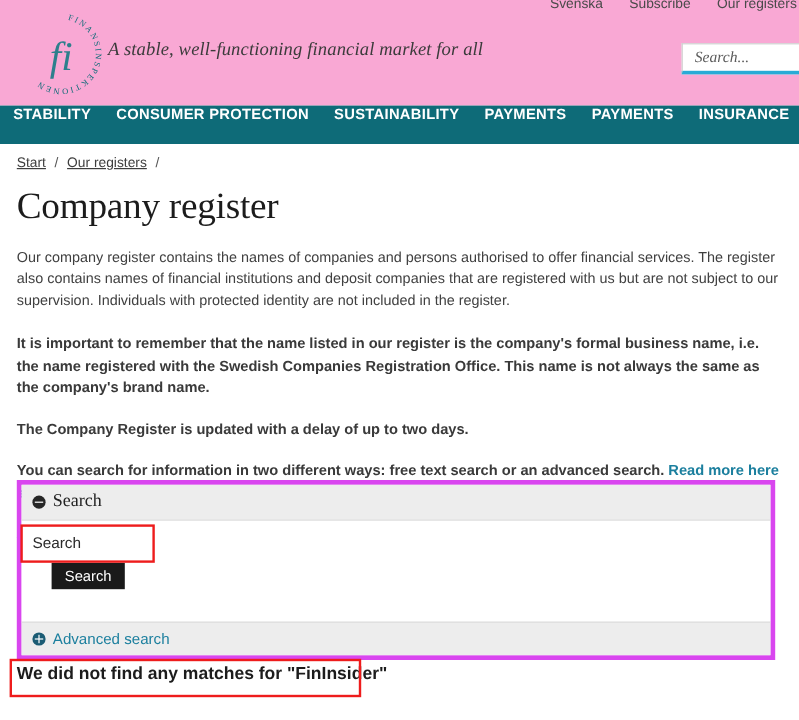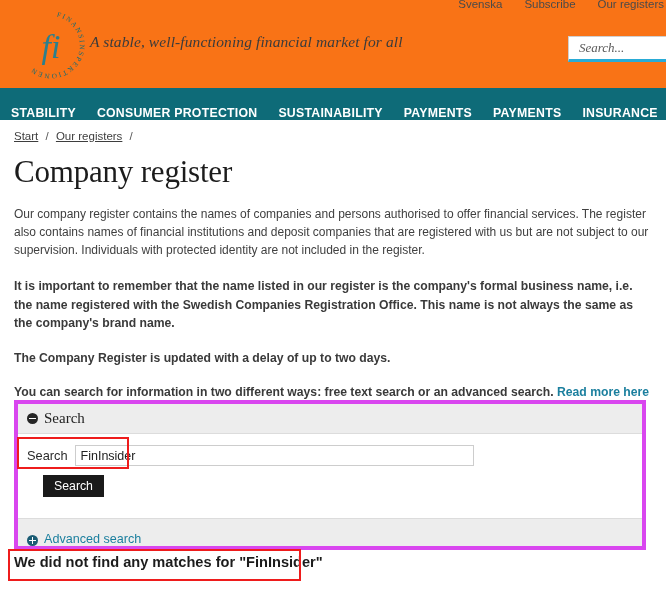--- a/index.html
+++ b/index.html
@@ -32,21 +32,21 @@
     color: #4a4a4a;
     text-decoration: none;
     white-space: nowrap;
   }
 
   
   .header {
     position: absolute;
     top: 0; left: 0; right: 0;
     height: 88px;
-    background: #f97316;
+    background: #f9a8d4;
   }
   .logo-wrap {
     position: absolute;
     left: 14px; top: 8px;
     width: 74px; height: 74px;
   }
   .logo-fi {
     position: absolute;
     left: 0; top: 0; width: 74px; height: 74px;
   }
@@ -84,21 +84,21 @@
     opacity: 1;
   }
 
   
   .mainnav {
     position: absolute;
     top: 88px; left: 0; right: 0;
     height: 32px;
     background: #0e6b78;
     display: flex;
-    align-items: flex-end;
+    align-items: flex-start;
     padding-left: 11px;
     overflow: hidden;
     white-space: nowrap;
   }
   .mainnav a {
     color: #ffffff;
     text-decoration: none;
     font-size: 12.3px;
     font-weight: bold;
     letter-spacing: 0.25px;
@@ -235,21 +235,21 @@
     height: 22px;
     padding: 0 11px;
     font-family: "Liberation Sans", sans-serif;
     font-size: 12.3px;
     cursor: pointer;
   }
   .panel-foot {
     background: #ededed;
     height: 28px;
     display: flex;
-    align-items: flex-end;
+    align-items: center;
     padding-left: 9px;
     border-top: 1px solid #dcdcdc;
   }
   .panel-foot a {
     color: #1b7f9e;
     text-decoration: none;
     font-size: 12.6px;
     margin-left: 6px;
   }
 
@@ -336,21 +336,20 @@
   <div class="panel-head">
     <span class="circ-icon">
       <span class="bar-h"></span>
     </span>
     <span class="label">Search</span>
   </div>
 
   <div class="panel-body">
     <div class="search-row">
       <span class="field-label">Search</span>
-      <input class="text" type="text" value="FinInsider" style="">
     </div>
     <button class="btn-search">Search</button>
   </div>
 
   <div class="panel-foot">
     <span class="circ-icon plus">
       <span class="bar-h"></span>
         <span class="bar-v"></span>
     </span>
     <a>Advanced search</a>

